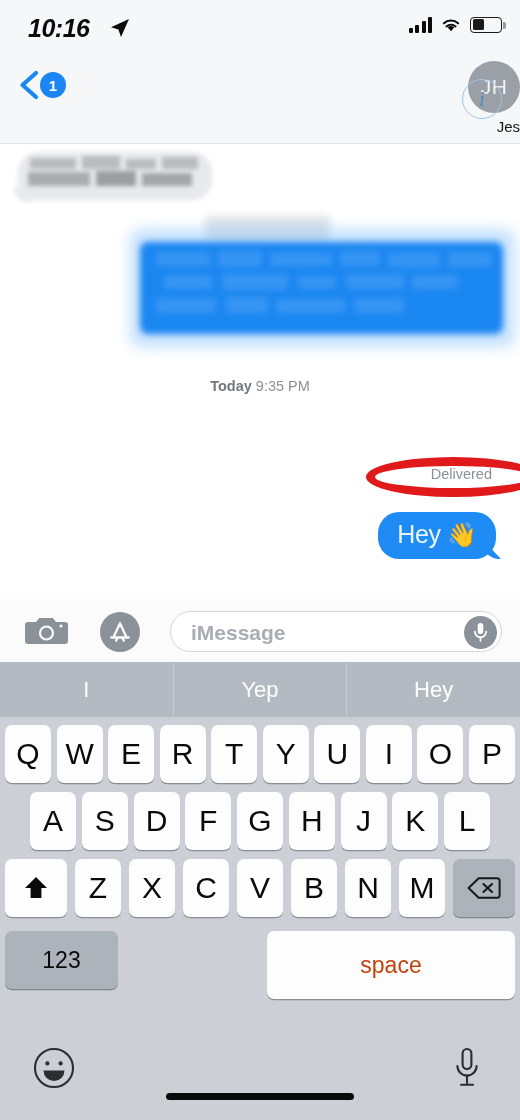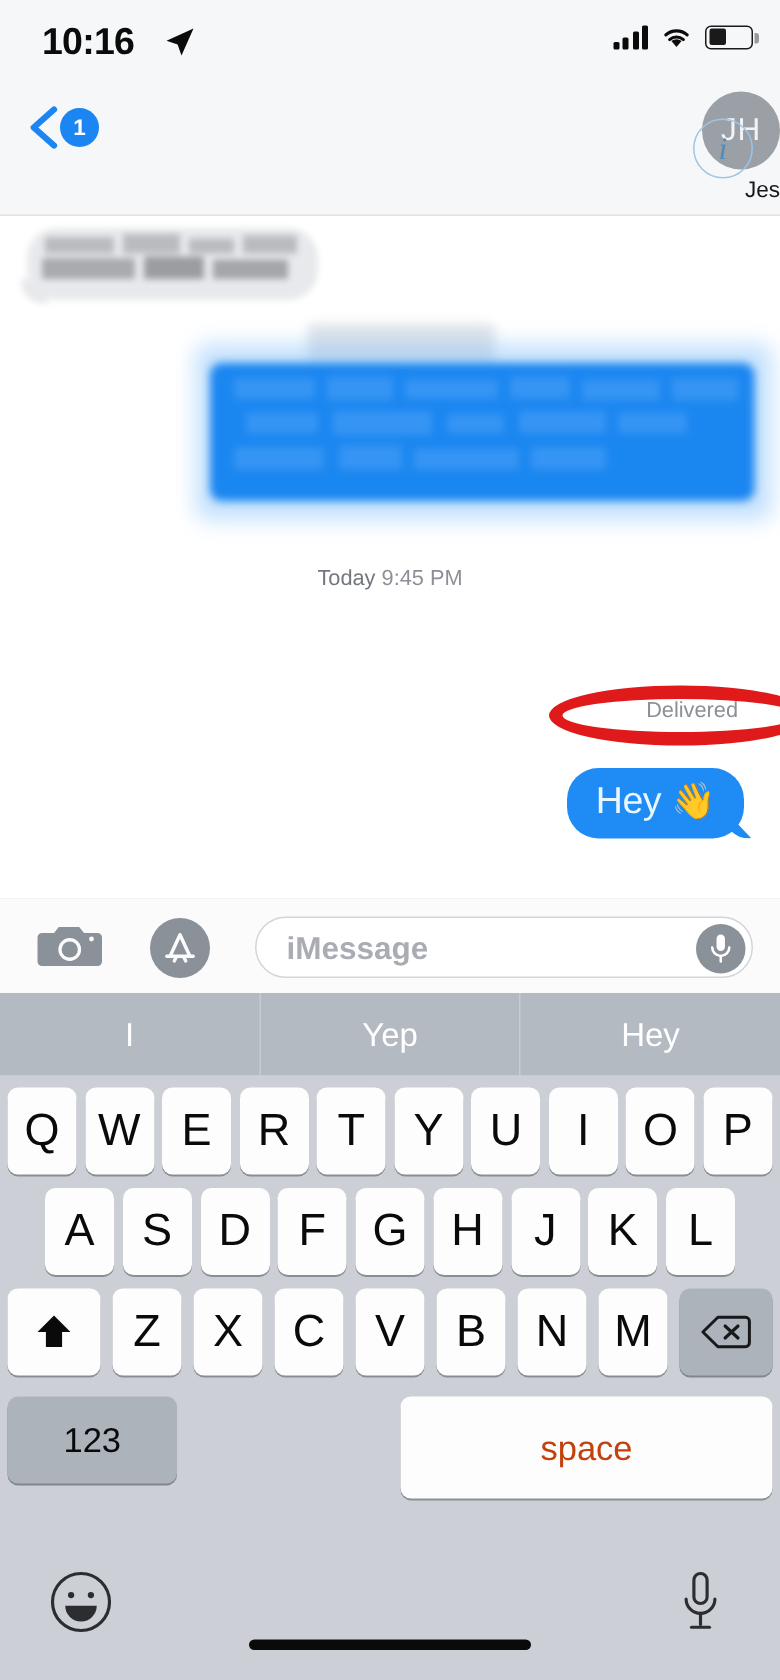--- a/index.html
+++ b/index.html
@@ -9,20 +9,21 @@
     background:#d1d5da;
     overflow:hidden;
     position:relative;
     -webkit-font-smoothing:antialiased;
   }
 
   
   .status-bar{
     position:absolute; top:0; left:0; width:520px; height:56px;
     background:#f6f7f8;
+    font-style:italic;
   }
   .status-time{
     position:absolute; left:28px; top:14px;
     font-size:25px; font-weight:bold; color:#0b0b0b;
     letter-spacing:-0.5px;
   }
   .loc-arrow{ position:absolute; left:110px; top:18px; width:20px; height:20px; }
   .status-right{ position:absolute; right:18px; top:16px; display:flex; align-items:center; gap:8px;}
   .sig{ display:flex; align-items:flex-end; gap:2.5px; height:16px;}
   .sig i{ display:block; width:4px; background:#0b0b0b; border-radius:1px;}
@@ -85,21 +86,21 @@
   }
   .redact-sent-top{
     position:absolute; left:205px; top:72px; width:125px; height:26px;
     background:#dfe3e8; filter:blur(4px); border-radius:4px;
   }
 
   .stamp{
     position:absolute; left:0; right:0; top:234px; text-align:center;
     font-size:14.5px; color:#8c9096;
   }
-  .stamp b{ color:#74787e; font-weight:normal; }
+  .stamp b{ color:#74787e; font-weight:bold; }
 
   .bubble{
     position:absolute; background:#1f8bf5; color:#eaf6ff;
     border-radius:21px; padding:8px 19px 10px 19px;
     font-size:25px; letter-spacing:-0.3px; white-space:nowrap;
   }
   .bubble::after{
     content:""; position:absolute; right:-5px; bottom:0;
     width:18px; height:19px; background:#1f8bf5;
     border-bottom-left-radius:16px;
@@ -264,21 +265,21 @@
     <span class="blk" style="left:206px;top:32px;width:58px;height:15px;"></span>
     <span class="blk" style="left:272px;top:33px;width:46px;height:14px;"></span>
     <span class="blk" style="left:16px;top:56px;width:60px;height:15px;"></span>
     <span class="blk" style="left:86px;top:55px;width:42px;height:16px;"></span>
     <span class="blk" style="left:136px;top:57px;width:70px;height:14px;"></span>
     <span class="blk" style="left:214px;top:56px;width:50px;height:15px;"></span>
   </div>
 
   <div class="stamp">
     <b>Today</b>
-    <span>9:45 PM</span>
+    <span>9:35 PM</span>
   </div>
 
 
   <div class="delivered">Delivered</div>
 
   <div class="bubble b-hey">
     <span>Hey</span>
     <span class="wave">👋</span>
   </div>
 

